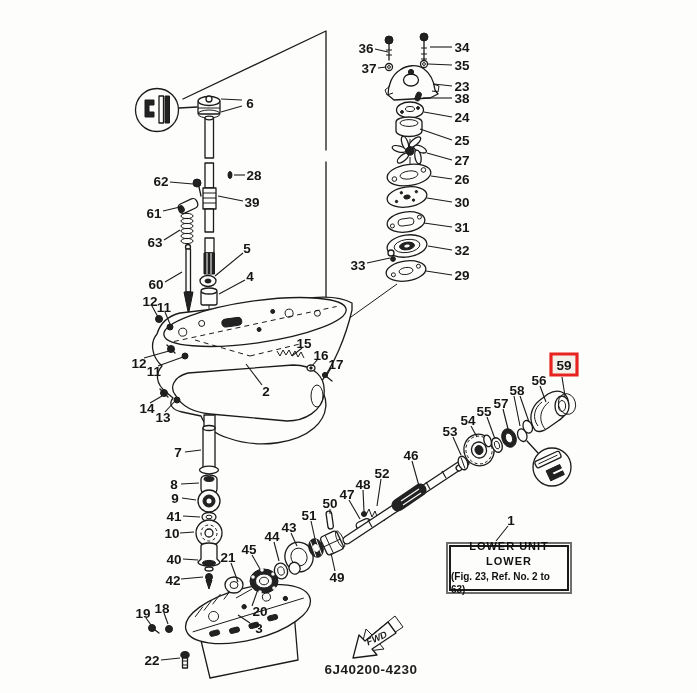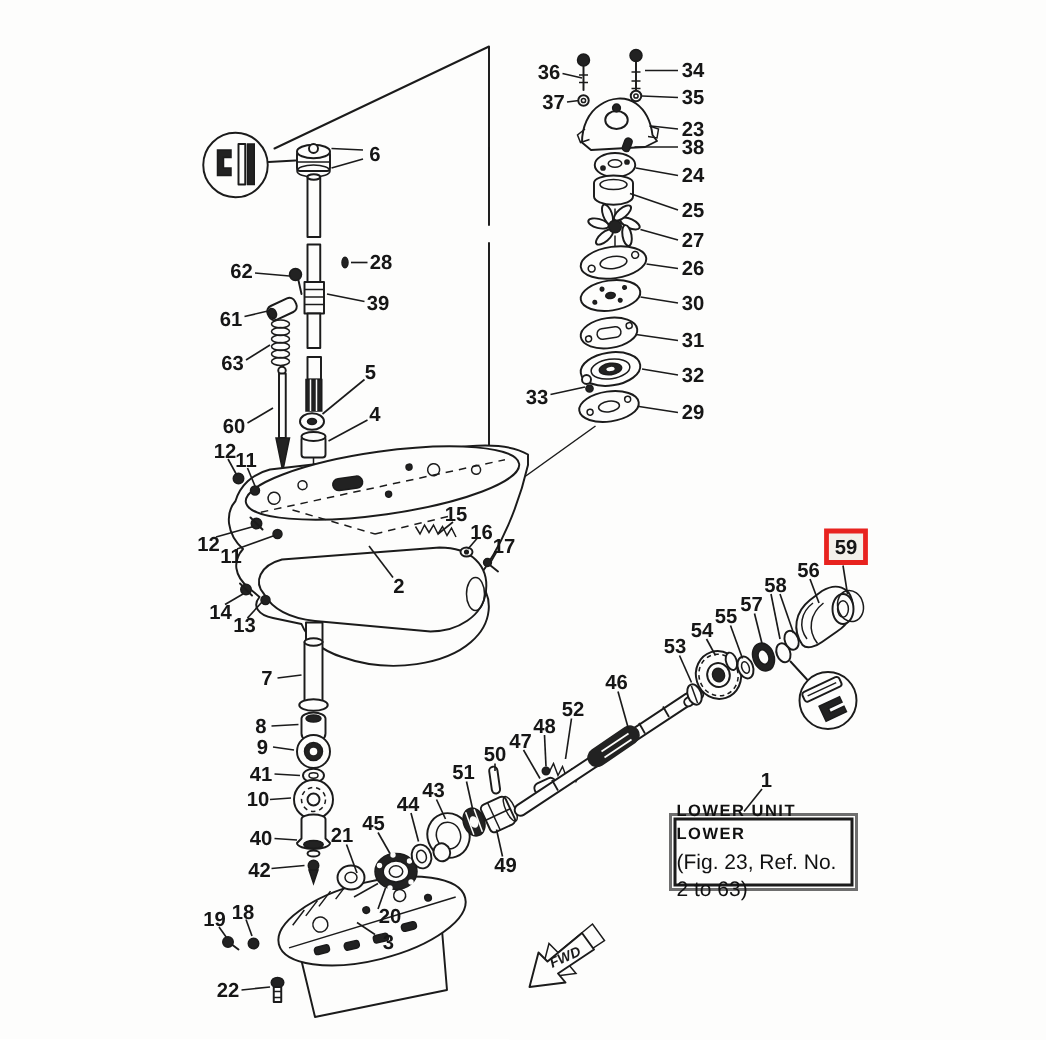--- a/index.html
+++ b/index.html
@@ -8,23 +8,23 @@
   svg{position:absolute;left:0;top:0;}
   svg *{vector-effect:non-scaling-stroke;}
   .ln{stroke:#1b1b1b;stroke-width:1.3;fill:none;stroke-linecap:round;stroke-linejoin:round;}
   .fw{stroke:#1b1b1b;stroke-width:1.3;fill:#fdfdfc;stroke-linejoin:round;}
   .dk{stroke:#1b1b1b;stroke-width:1;fill:#222222;}
   .thin{stroke:#1b1b1b;stroke-width:1;fill:none;}
   .callout-text{font-family:"Liberation Sans",sans-serif;font-weight:bold;font-size:13.5px;fill:#161616;}
   .assy-box{position:absolute;left:446px;top:542px;width:126px;height:52px;
             border:2px solid #6e6e6e;background:#fdfdfc;box-sizing:border-box;}
   .assy-box-inner{position:absolute;inset:1px;border:2px solid #1b1b1b;display:flex;
-            flex-direction:column;justify-content:center;gap:1px;}
+            flex-direction:column;align-items:center;justify-content:center;gap:1px;}
   .assy-l1,.assy-l2{font-weight:bold;font-size:11px;letter-spacing:1px;color:#111;line-height:1.25;}
-  .assy-l3{font-weight:normal;font-size:14px;color:#111;letter-spacing:0px;line-height:1.3;}
+  .assy-l3{font-weight:bold;font-size:10px;color:#111;letter-spacing:0px;line-height:1.3;}
   .part-code{position:absolute;left:300px;top:662px;width:142px;text-align:center;
              font-weight:bold;font-size:13.5px;letter-spacing:0.5px;color:#1d1d1d;}
 </style>
 </head>
 <body>
 
 <div class="stage">
 <svg width="697" height="693" viewBox="0 0 697 693">
 
   <g>
@@ -483,13 +483,14 @@
 </svg>
 
 <div class="assy-box">
   <div class="assy-box-inner">
     <span class="assy-l1">LOWER UNIT</span>
     <span class="assy-l2">LOWER</span>
     <span class="assy-l3">(Fig. 23, Ref. No. 2 to 63)</span>
   </div>
 </div>
 
+<div class="part-code">6J40200-4230</div>
 </div>
 
 </body></html>

